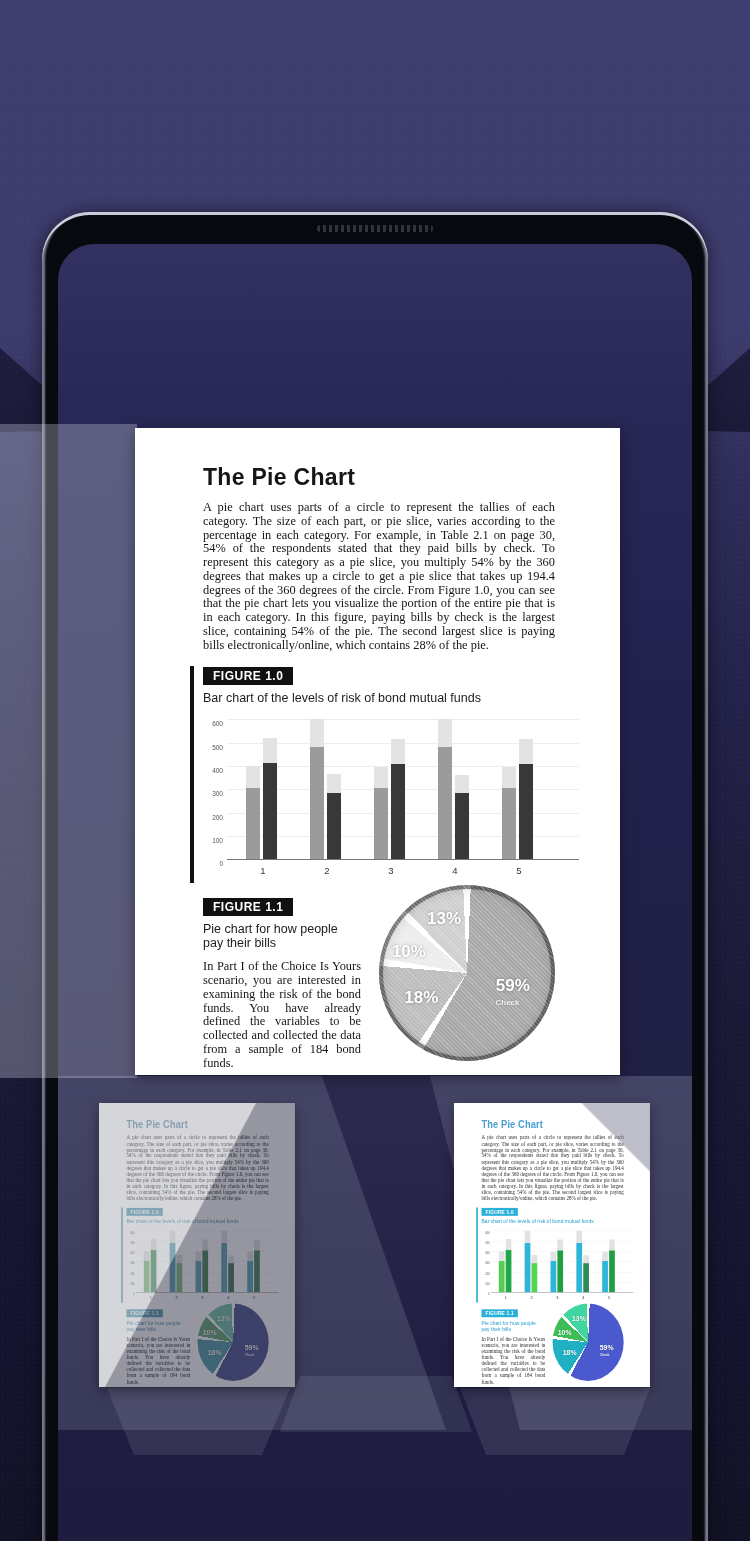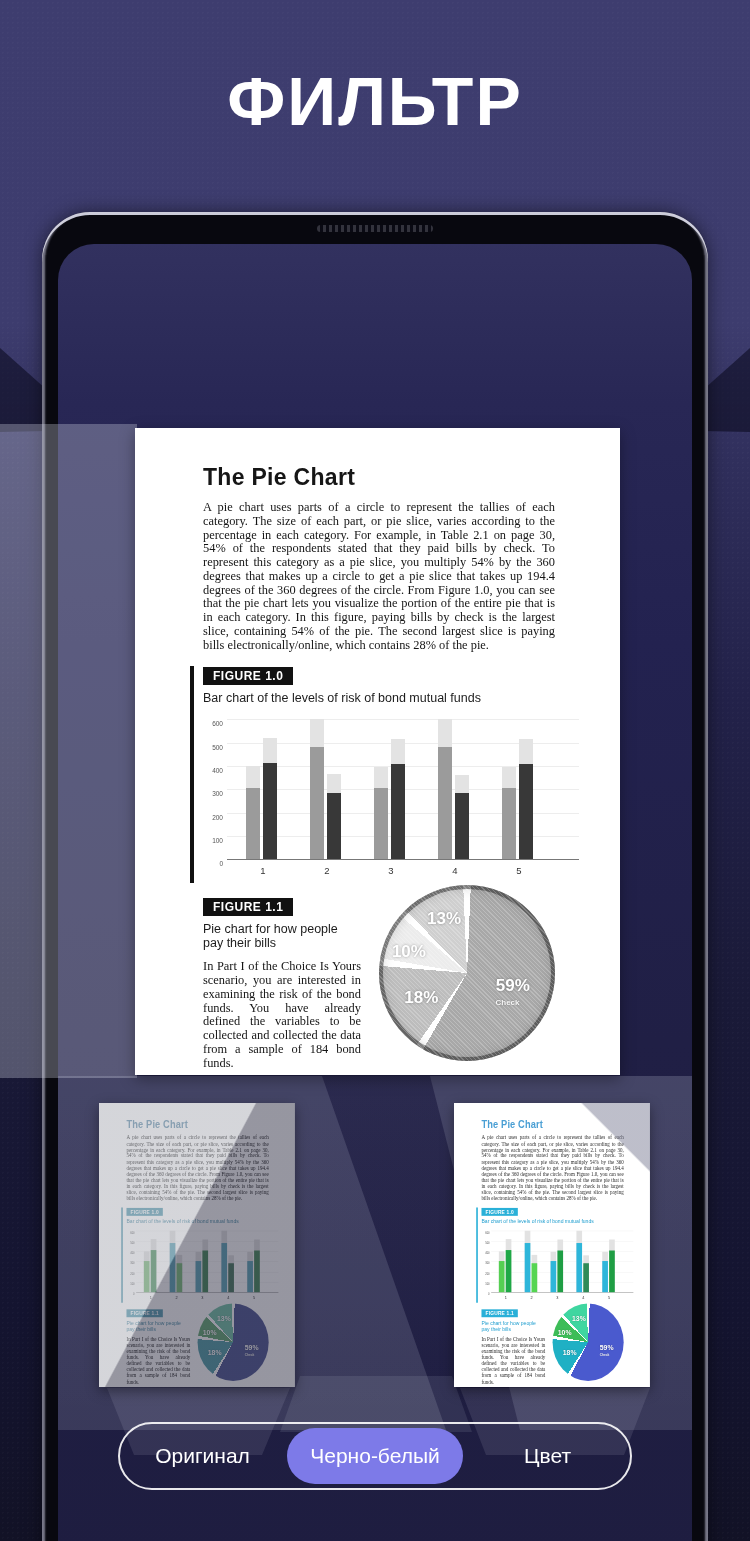--- a/index.html
+++ b/index.html
@@ -118,21 +118,20 @@
   </div>
 
   <div class="beam beam-left-strip"></div>
   <div class="beam beam-haze"></div>
   <div class="beam beam-thumb-l"></div>
   <div class="beam beam-thumb-r"></div>
   <div class="beam beam-bar-l"></div>
   <div class="beam beam-bar-c"></div>
   <div class="beam beam-bar-r"></div>
 
-  <div class="header-title">ФИЛЬТР</div>
 
   <div class="doc doc--scan doc-main doc-template">
   <div class="doc-inner">
     <div class="doc-title">The Pie Chart</div>
     <div class="doc-para">A pie chart uses parts of a circle to represent the tallies of each category. The size of each part, or pie slice, varies according to the percentage in each category. For example, in Table 2.1 on page 30, 54% of the respondents stated that they paid bills by check. To represent this category as a pie slice, you multiply 54% by the 360 degrees that makes up a circle to get a pie slice that takes up 194.4 degrees of the 360 degrees of the circle. From Figure 1.0, you can see that the pie chart lets you visualize the portion of the entire pie that is in each category. In this figure, paying bills by check is the largest slice, containing 54% of the pie. The second largest slice is paying bills electronically/online, which contains 28% of the pie.</div>
     <div class="figblock figblock--ruled">
       <span class="chip">FIGURE 1.0</span>
       <div class="figcap">Bar chart of the levels of risk of bond mutual funds</div>
       <div class="barchart">
             <div class="bc-plot">
@@ -387,20 +386,13 @@
               <div class="pie-sub" style="left:73%;top:66%">Check</div>
               <div class="pie-lab" style="left:24%;top:64%">18%</div>
               <div class="pie-lab" style="left:17%;top:38%">10%</div>
               <div class="pie-lab" style="left:37%;top:19%">13%</div>
             </div>
     </div>
   </div>
       </div>
   </div>
 
-  <div class="filterbar">
-    <button class="fbtn">Оригинал</button>
-    <div class="fbtn-pill">
-      <span class="fbtn" style="flex:none">Черно-белый</span>
-    </div>
-    <button class="fbtn">Цвет</button>
-  </div>
 </div>
 
 </body></html>

